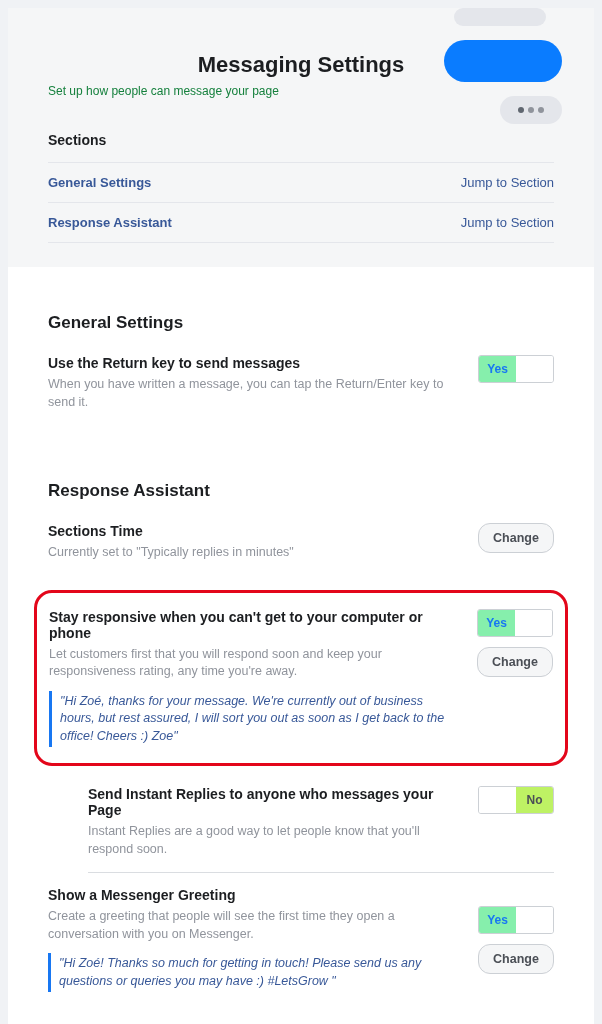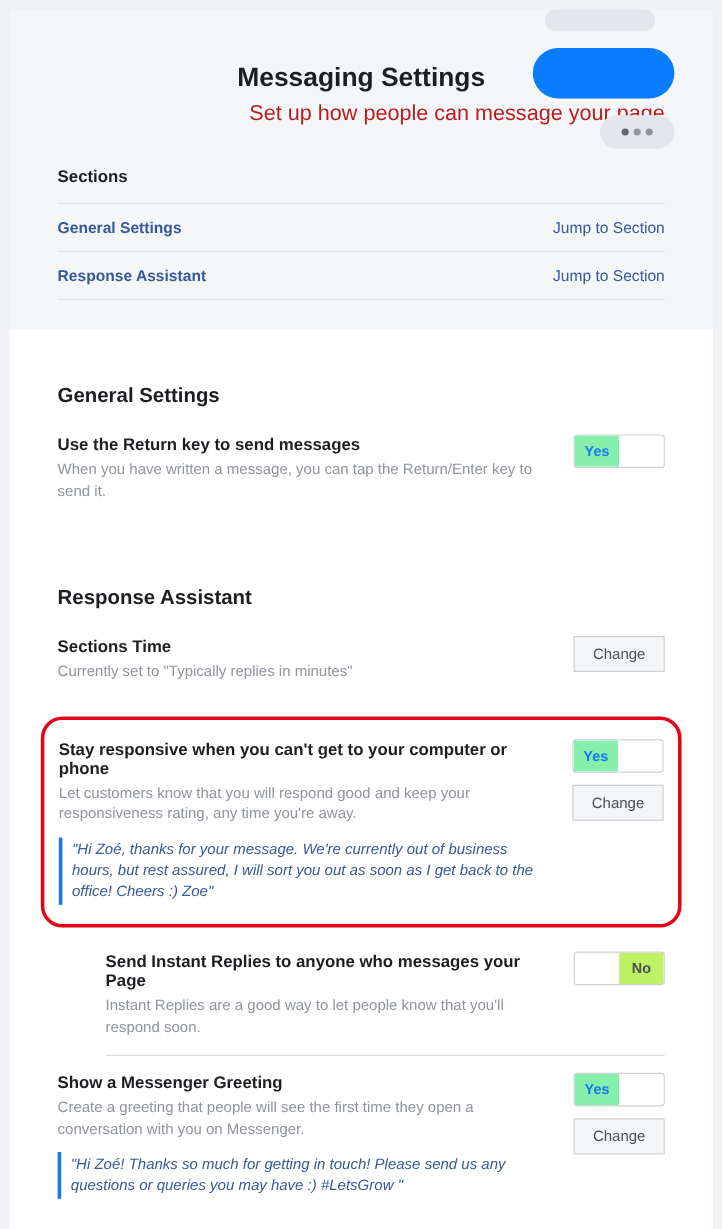--- a/index.html
+++ b/index.html
@@ -55,24 +55,23 @@
   .bubble-dots span:first-child { background: #606770; }
   .page-title {
     font-size: 22px;
     font-weight: 700;
     color: #1c1e21;
     margin-bottom: 6px;
     margin-top: 24px;
     text-align: center;
   }
   .page-subtitle {
-    font-size: 18px;
-    color: #b91c1c;
+    font-size: 12px;
+    color: #15803d;
     margin-bottom: 34px;
-    text-align: right;
   }
   .sections-heading {
     font-size: 14px;
     font-weight: 700;
     color: #1c1e21;
     margin-bottom: 14px;
   }
   .section-link-row {
     display: flex;
     justify-content: space-between;
@@ -152,25 +151,25 @@
     background: #86efac;
     color: #1877f2;
   }
   .toggle .half.active-no {
     background: #bef264;
     color: #4b4f56;
   }
   .change-btn {
     border: 1px solid #ccd0d5;
     background: #f5f6f7;
-    border-radius: 0;
+    border-radius: 12px;
     width: 76px;
     height: 30px;
     font-size: 12.5px;
-    font-weight: 400;
+    font-weight: 700;
     color: #4b4f56;
     cursor: pointer;
   }
   .quote-block {
     border-left: 3px solid #1877f2;
     padding: 2px 8px;
     margin-top: 10px;
     font-size: 12.5px;
     font-style: italic;
     color: #385898;
@@ -243,21 +242,21 @@
       </div>
       <div class="setting-controls">
         <button class="change-btn">Change</button>
       </div>
     </div>
 
     <div class="highlight-box">
       <div class="setting-row" style="border:none;margin-bottom:0;padding-bottom:0;">
         <div class="setting-main">
           <div class="setting-title">Stay responsive when you can't get to your computer or phone</div>
-          <div class="setting-desc">Let customers know that you will respond good and keep your responsiveness rating, any time you're away.</div>
+          <div class="setting-desc">Let customers first that you will respond soon and keep your responsiveness rating, any time you're away.</div>
           <div class="quote-block">"Hi Zoé, thanks for your message. We're currently out of business hours, but rest assured, I will sort you out as soon as I get back to the office! Cheers :) Zoe"</div>
         </div>
         <div class="setting-controls">
           <div class="toggle">
             <div class="half active-yes">Yes</div>
             <div class="half"></div>
           </div>
           <button class="change-btn">Change</button>
         </div>
       </div>
@@ -269,21 +268,21 @@
         <div class="setting-desc">Instant Replies are a good way to let people know that you'll respond soon.</div>
       </div>
       <div class="setting-controls">
         <div class="toggle">
           <div class="half"></div>
           <div class="half active-no">No</div>
         </div>
       </div>
     </div>
 
-    <div class="setting-row" style="border:none;">
+    <div class="setting-row" style="border:none;align-items:center;">
       <div class="setting-main">
         <div class="setting-title">Show a Messenger Greeting</div>
         <div class="setting-desc">Create a greeting that people will see the first time they open a conversation with you on Messenger.</div>
         <div class="quote-block">"Hi Zoé! Thanks so much for getting in touch! Please send us any questions or queries you may have :) #LetsGrow "</div>
       </div>
       <div class="setting-controls">
         <div class="toggle">
           <div class="half active-yes">Yes</div>
           <div class="half"></div>
         </div>

